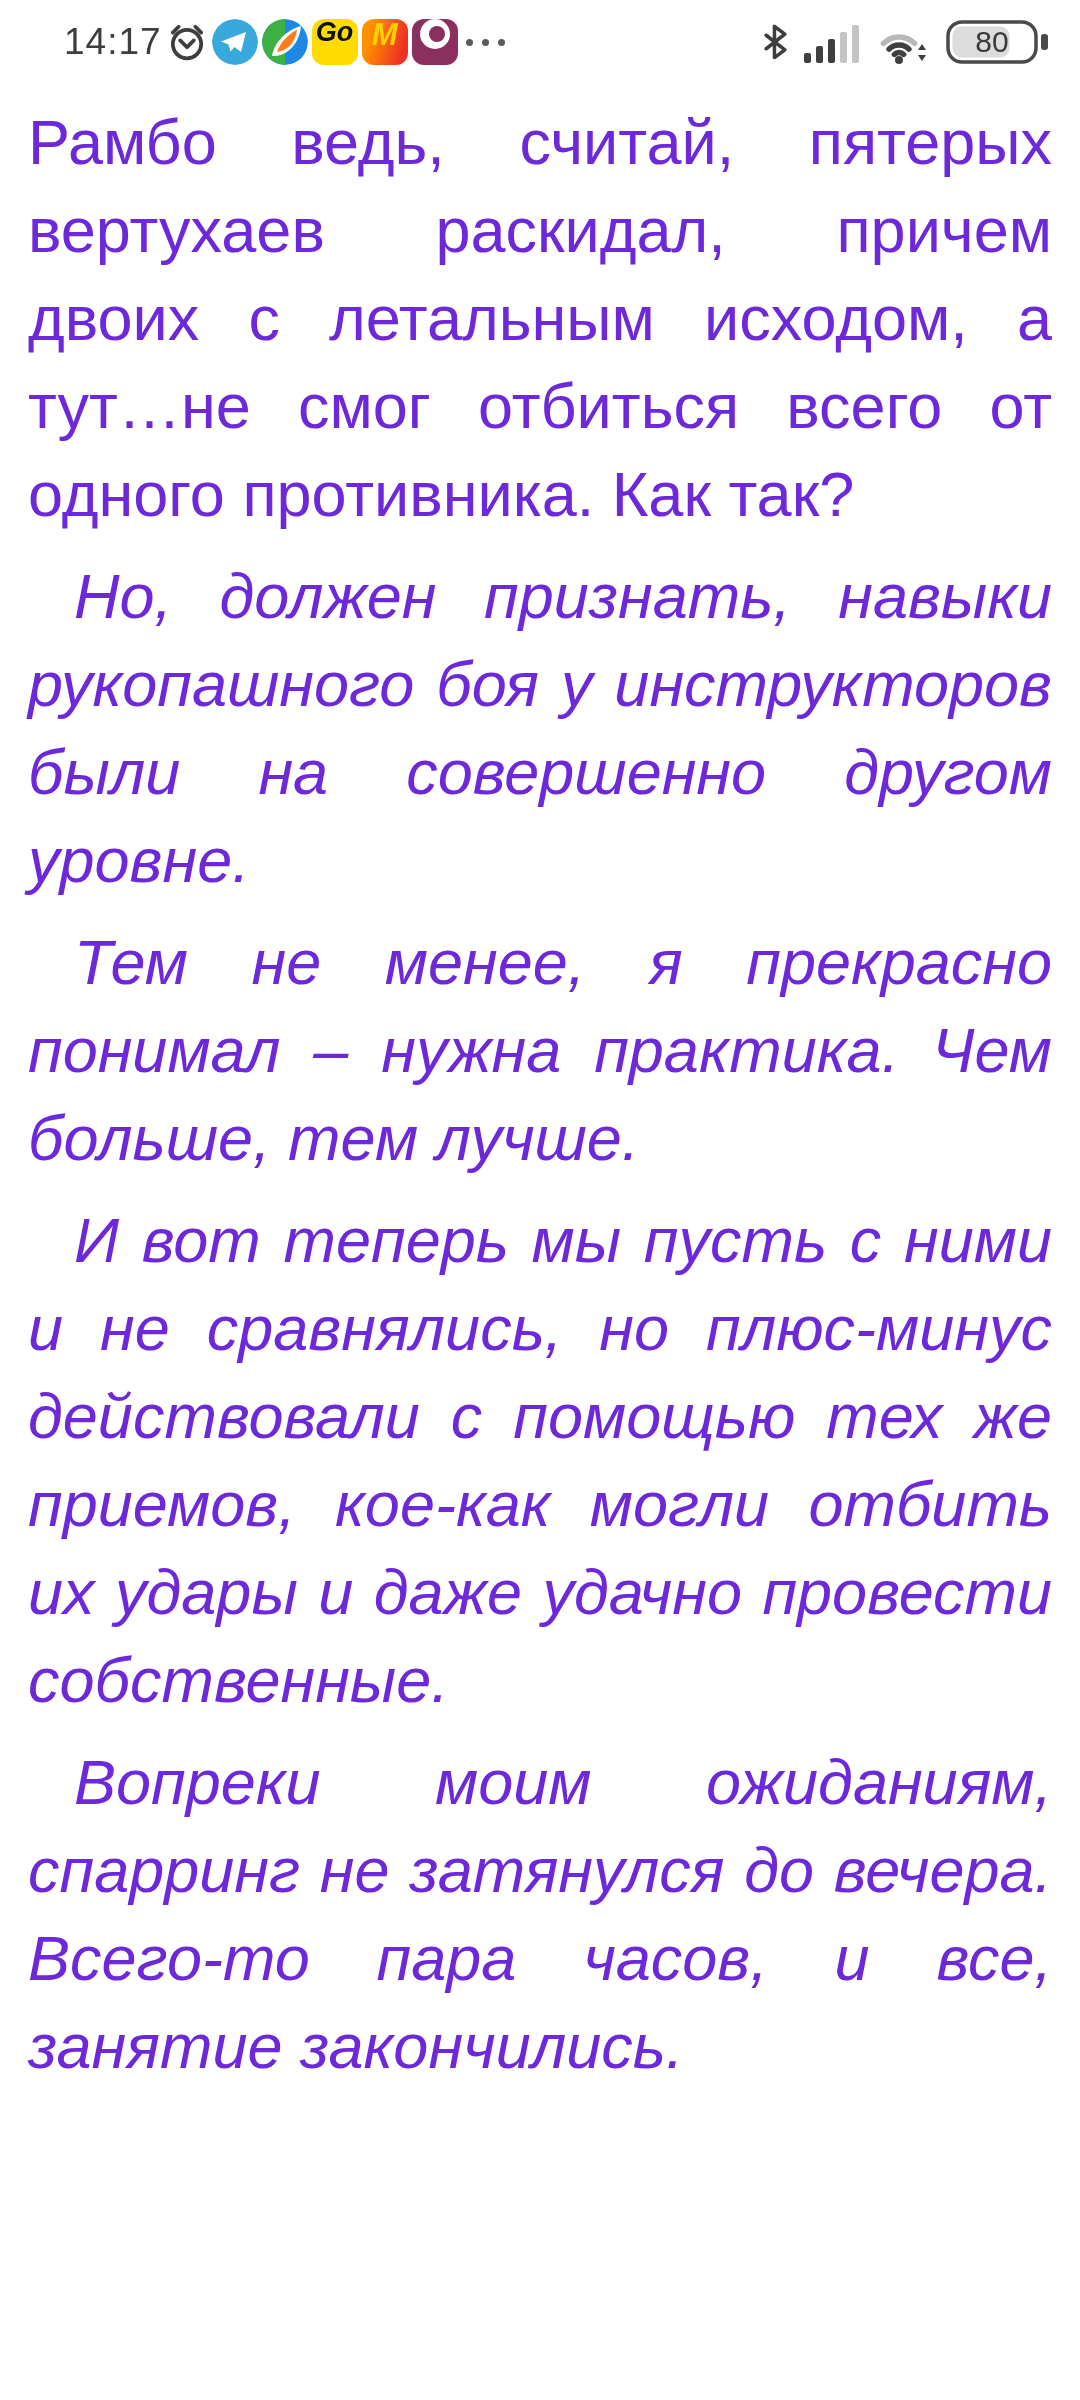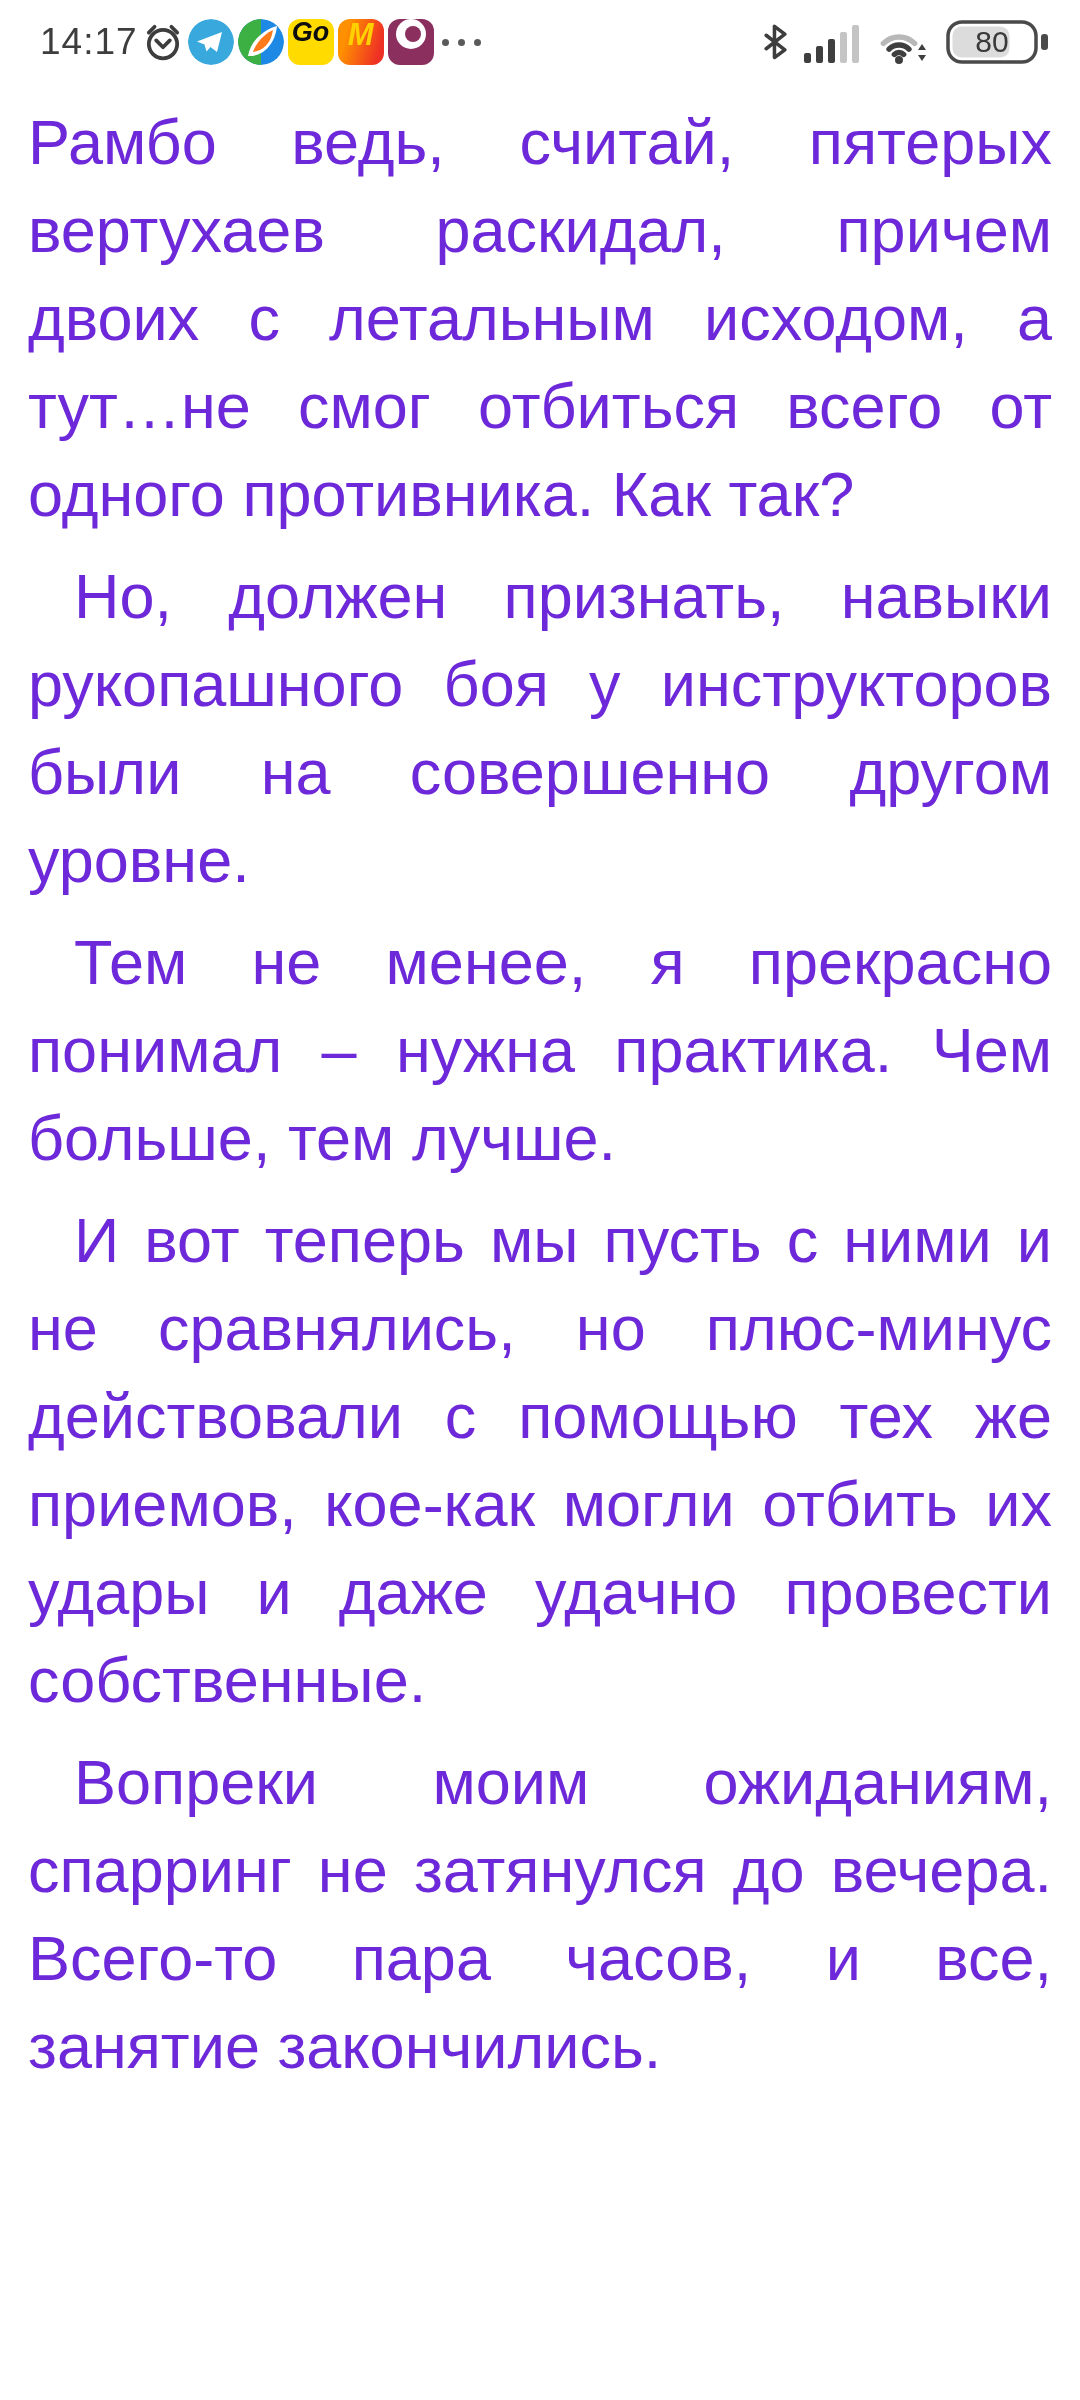--- a/index.html
+++ b/index.html
@@ -3,42 +3,42 @@
 <meta charset="utf-8">
 <style>
   html,body{margin:0;padding:0;background:#ffffff;}
   .screen{position:relative;width:1080px;height:2400px;background:#ffffff;overflow:hidden;
           font-family:"Liberation Sans",sans-serif;}
 
   
   .status-bar{display:flex;align-items:center;justify-content:space-between;
               height:78px;padding:6px 30px 0 40px;box-sizing:border-box;}
   .sb-group{display:flex;align-items:center;}
-  .sb-left{gap:4px;}
+  .sb-left{gap:4px;margin-left:24px;}
   .sb-right{gap:15px;}
   .sb-time{font-size:37px;color:#3d3d3d;letter-spacing:1px;}
   .app-icon{width:46px;height:46px;border-radius:12px;display:flex;align-items:flex-start;
             justify-content:center;overflow:hidden;flex:0 0 auto;}
   .round{border-radius:50%;}
   .go-bg{background:#ffdb00;}
   .go-bg span{font-weight:bold;font-style:italic;font-size:27px;color:#0d0d0d;line-height:1;}
   .m-bg{background:linear-gradient(105deg,#ff9100 20%,#ee3124 85%);}
   .m-bg span{font-weight:bold;font-style:italic;font-size:31px;color:#ffd100;line-height:1;}
   .p-bg{background:#8b2f5f;}
   .p-ring{width:30px;height:30px;border-radius:50%;background:#ffffff;position:relative;}
   .p-ring::after{content:"";position:absolute;width:16px;height:16px;border-radius:50%;
                  background:#8b2f5f;top:7px;left:9px;}
   .sb-dots{display:flex;gap:9px;margin-left:4px;}
   .sb-dots i{width:7px;height:7px;border-radius:50%;background:#5a5a5a;}
 
   
   .content{padding:20px 28px 0 28px;font-size:63px;line-height:88px;color:#6d28d9;
            text-align:justify;hyphens:none;}
   .content p{margin:0;text-indent:46px;}
-  .content p + p{margin-top:14px;}
+  .content p + p{margin-top:14px;font-style:italic;}
   .content p.no-indent{text-indent:0;}
   .content p.justify-last{text-align-last:justify;}
 </style>
 </head>
 <body>
 
 <div class="screen">
 
   <div class="status-bar">
     <div class="sb-group sb-left">

